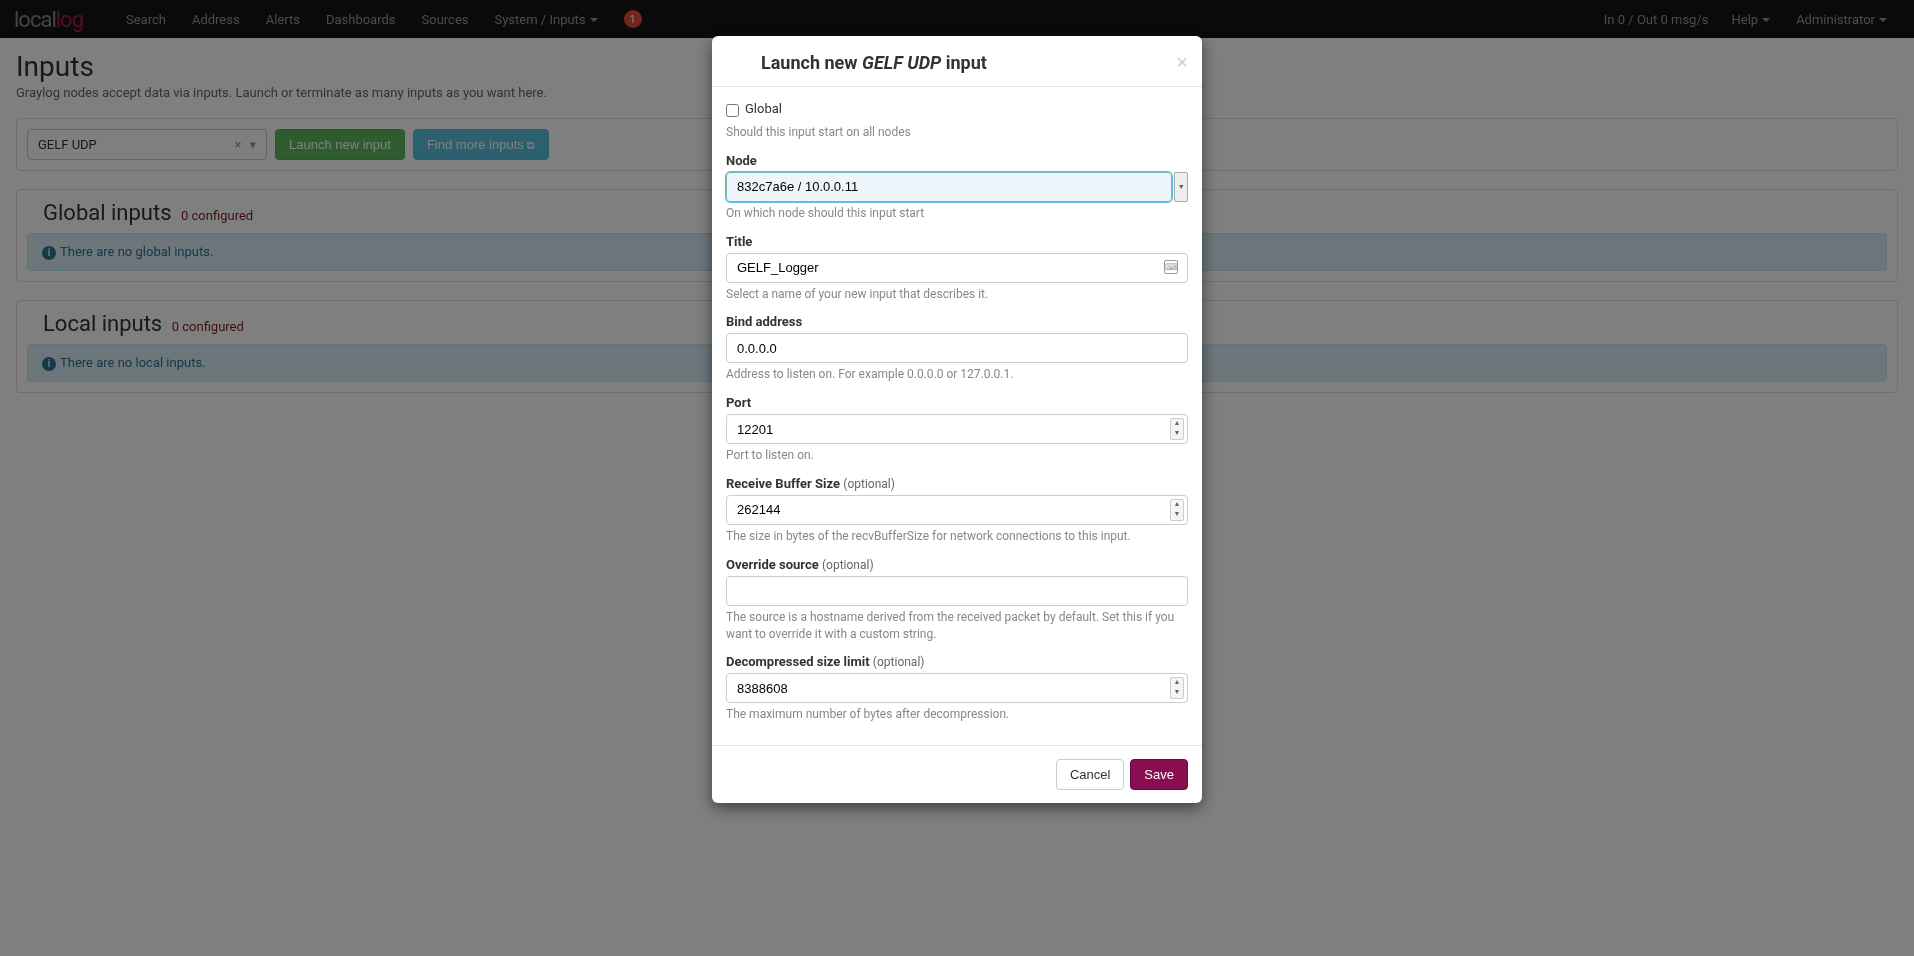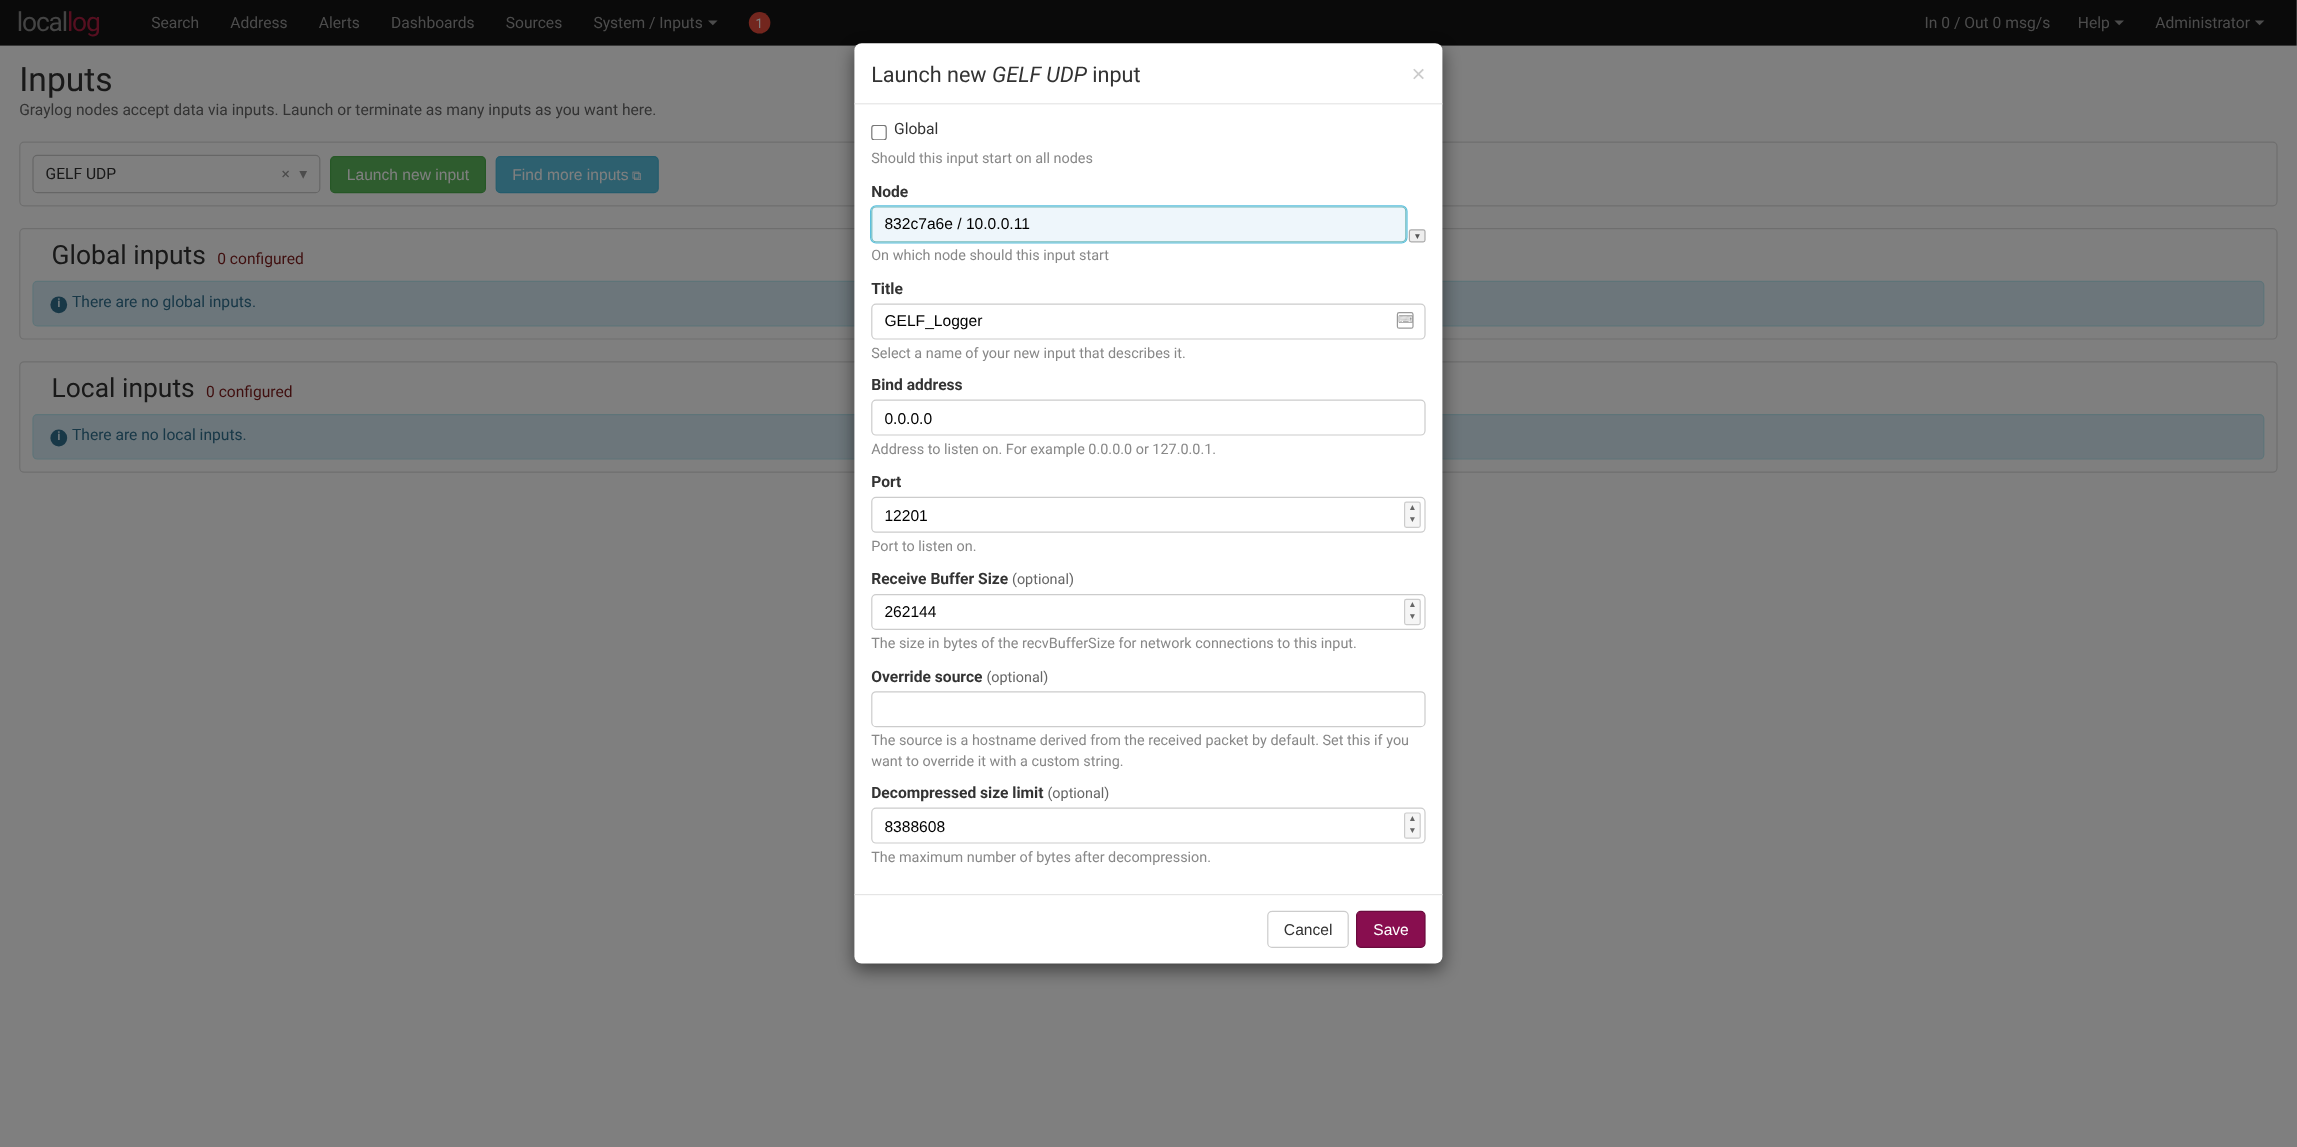--- a/index.html
+++ b/index.html
@@ -33,41 +33,41 @@
 
 .section-title { font-size: 22px; font-weight: normal; display: inline-block; margin-left: 16px; }
 .section-sub { color: #7f1d1d; font-size: 13px; margin-left: 6px; }
 .section-head { margin-bottom: 8px; }
 .alert { background: #d9edf7; border: 1px solid #bce8f1; border-radius: 4px; padding: 10px 14px; color: #31708f; font-size: 13px; }
 .info-icon { display: inline-block; width: 14px; height: 14px; border-radius: 50%; background: #31708f; color: #d9edf7; font-size: 10px; font-weight: bold; text-align: center; line-height: 14px; margin-right: 4px; }
 
 .overlay { position: fixed; inset: 0; background: rgba(0,0,0,0.5); }
 .modal { position: fixed; left: 50%; top: 36px; transform: translateX(-50%); width: 490px; background: #fff; border-radius: 6px; box-shadow: 0 5px 15px rgba(0,0,0,0.5); }
 .modal-header { padding: 15px 14px 12px; border-bottom: 1px solid #e5e5e5; display: flex; align-items: center; }
-.modal-title { font-size: 18px; font-weight: 400; }
+.modal-title { font-size: 18px; font-weight: 700; margin-left: 35px; }
 .modal-title em { font-style: italic; }
 .modal-close { margin-left: auto; color: #ccc; font-size: 20px; background: none; border: none; cursor: pointer; }
 .modal-body { padding: 14px 14px 10px; }
 .form-group { margin-bottom: 12px; }
 .form-group label { display: block; font-weight: bold; font-size: 13px; margin-bottom: 4px; }
 .form-group label .opt { font-weight: normal; font-size: 12px; color: #666; }
 .form-control { width: 100%; padding: 6px 10px; border: 1px solid #ccc; border-radius: 4px; font-size: 13px; height: 30px; }
 .form-control.sel { background: #eef6fb; border: 1px solid #7bb; outline: 1px solid #5bc0de; }
 .form-help { color: #888; font-size: 12px; margin-top: 3px; line-height: 1.4; }
 .checkbox-wrap { display: flex; align-items: center; gap: 6px; margin-bottom: 4px; }
 .checkbox-wrap label { font-weight: normal; font-size: 13px; }
 .number-wrap { position: relative; }
 .spinner { position: absolute; right: 4px; top: 4px; width: 14px; height: 22px; border: 1px solid #ccc; border-radius: 2px; display: flex; flex-direction: column; background: #f5f5f5; }
 .spinner span { flex: 1; font-size: 7px; text-align: center; line-height: 9px; color: #666; cursor: pointer; }
 .key-icon { position: absolute; right: 10px; top: 7px; width: 14px; height: 14px; border: 1px solid #999; border-radius: 2px; font-size: 9px; text-align: center; line-height: 12px; color: #999; }
 .modal-footer { padding: 13px 14px; border-top: 1px solid #e5e5e5; display: flex; justify-content: flex-end; gap: 6px; }
 .btn-default { background: #fff; border: 1px solid #ccc; color: #333; }
 .btn-primary { background: #880e4f; border: 1px solid #6a0b3d; color: #fff; }
 .ext-icon { font-size: 11px; margin-left: 3px; }
-.select-wrap { display: flex; gap: 2px; align-items: flex-end; }
+.select-wrap { display: flex; gap: 2px; }
 .select-caret { width: 14px; border: 1px solid #aaa; background: #eee; border-radius: 2px; display: flex; align-items: center; justify-content: center; font-size: 8px; color: #555; }
 </style>
 </head>
 <body>
 
 <div class="navbar">
   <span class="logo"><span class="gray">local</span><span class="log">log</span></span>
   <div class="nav-links">
     <a>Search</a>
     <a>Address</a>

